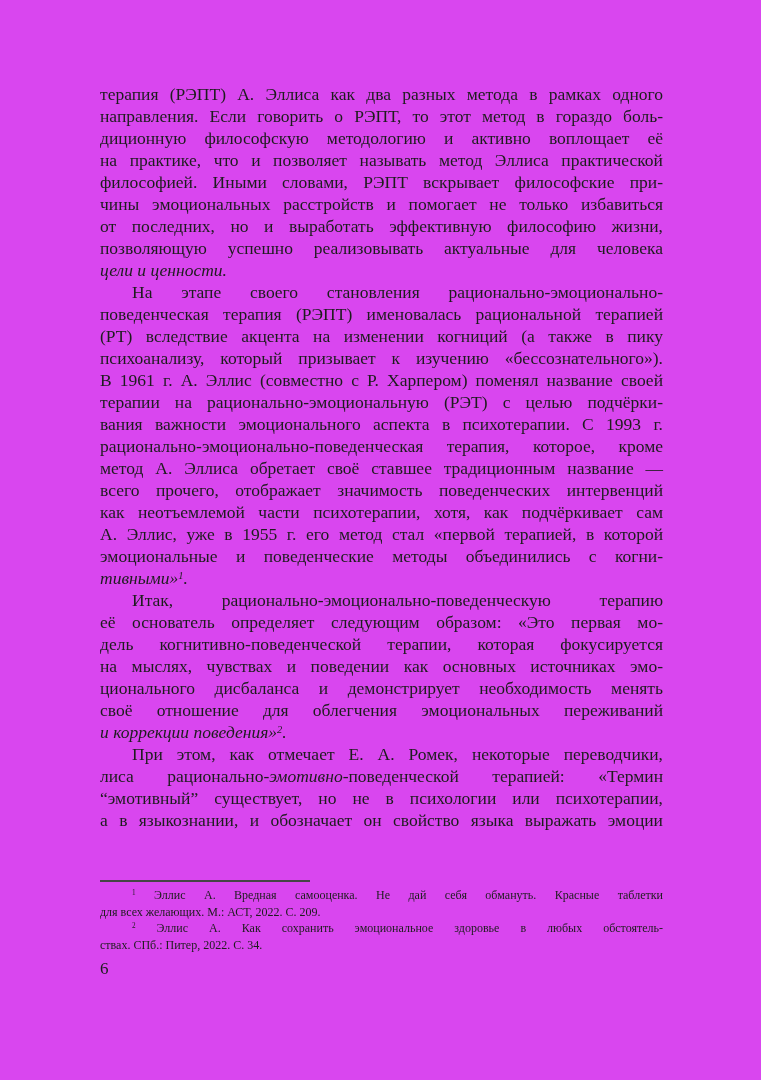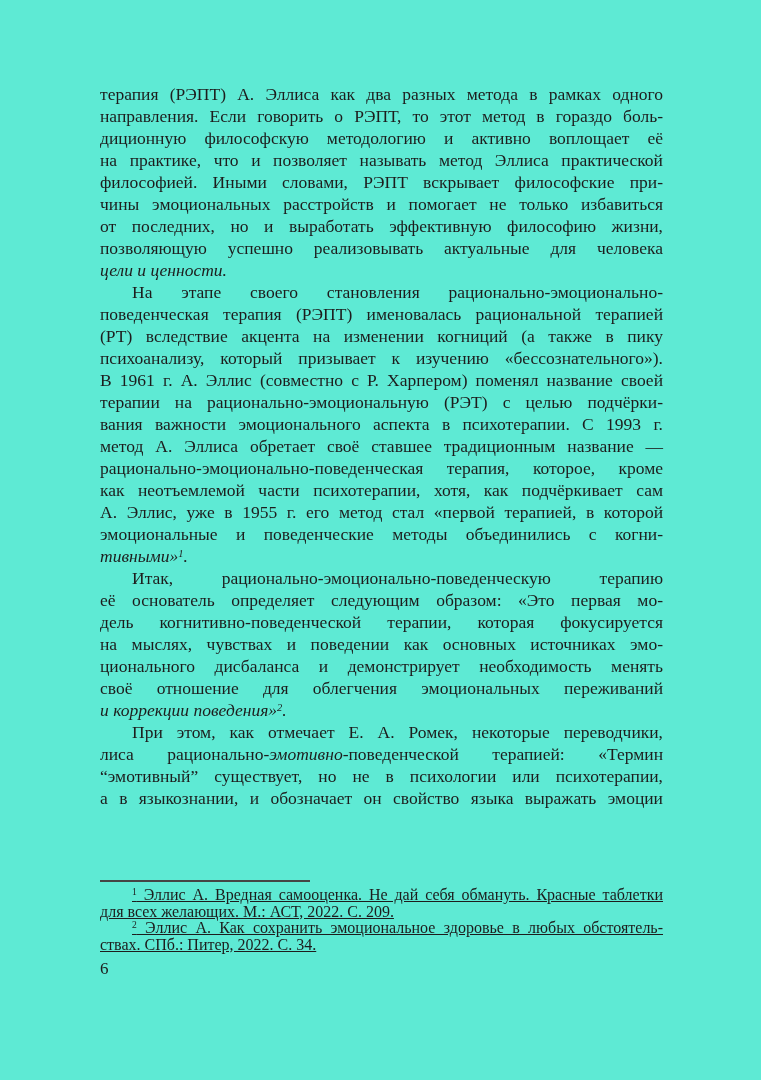--- a/index.html
+++ b/index.html
@@ -11,21 +11,21 @@
     height: 1080px;
     position: relative;
     background: #ffffff;
     font-family: "Liberation Serif", "DejaVu Serif", serif;
     color: #1d1d1d;
     overflow: hidden;
   }
   .book-page {
     position: absolute;
     inset: 0;
-    background: #5eead4;
+    background: #d946ef;
   }
   .text-block {
     position: absolute;
     left: 100px;
     top: 83px;
     width: 563px;
   }
   .paragraph {
     margin: 0;
     padding: 0;
@@ -61,27 +61,26 @@
     height: 2px;
     background: #454545;
   }
   .footnotes {
     position: absolute;
     left: 100px;
     top: 887px;
     width: 563px;
   }
   .fn-line {
-    font-size: 16px;
+    font-size: 12px;
     line-height: 16.5px;
     height: 16.5px;
     text-align: justify;
     text-align-last: justify;
     white-space: nowrap;
-    text-decoration: underline;
   }
   .fn-line.last {
     text-align-last: left;
   }
   .fn-line.indent {
     padding-left: 32px;
   }
   .page-number {
     position: absolute;
     left: 100px;
@@ -108,22 +107,23 @@
         <div class="line last"><span>цели и ценности.</span></div>
       </div>
       <div class="paragraph">
         <div class="line indent"><span>На этапе своего становления рационально-эмоционально-</span></div>
         <div class="line"><span>поведенческая терапия (РЭПТ) именовалась рациональной терапией</span></div>
         <div class="line"><span>(РТ) вследствие акцента на изменении когниций (а также в пику</span></div>
         <div class="line"><span>психоанализу, который призывает к изучению «бессознательного»).</span></div>
         <div class="line"><span>В 1961 г. А. Эллис (совместно с Р. Харпером) поменял название своей</span></div>
         <div class="line"><span>терапии на рационально-эмоциональную (РЭТ) с целью подчёрки-</span></div>
         <div class="line"><span>вания важности эмоционального аспекта в психотерапии. С 1993 г.</span></div>
+        <div class="line"><span>рационально-эмоционально-поведенческая терапия, которое, кроме</span></div>
         <div class="line"><span>метод А. Эллиса обретает своё ставшее традиционным название —</span></div>
-        <div class="line"><span>рационально-эмоционально-поведенческая терапия, которое, кроме</span></div>
+        <div class="line"><span>всего прочего, отображает значимость поведенческих интервенций</span></div>
         <div class="line"><span>как неотъемлемой части психотерапии, хотя, как подчёркивает сам</span></div>
         <div class="line"><span>А. Эллис, уже в 1955 г. его метод стал «первой терапией, в которой</span></div>
         <div class="line"><span>эмоциональные и поведенческие методы объединились с когни-</span></div>
         <div class="line last"><span>тивными»</span><span class="sup">1</span><span>.</span></div>
       </div>
       <div class="paragraph">
         <div class="line indent"><span>Итак, рационально-эмоционально-поведенческую терапию</span></div>
         <div class="line"><span>её основатель определяет следующим образом: «Это первая мо-</span></div>
         <div class="line"><span>дель когнитивно-поведенческой терапии, которая фокусируется</span></div>
         <div class="line"><span>на мыслях, чувствах и поведении как основных источниках эмо-</span></div>

